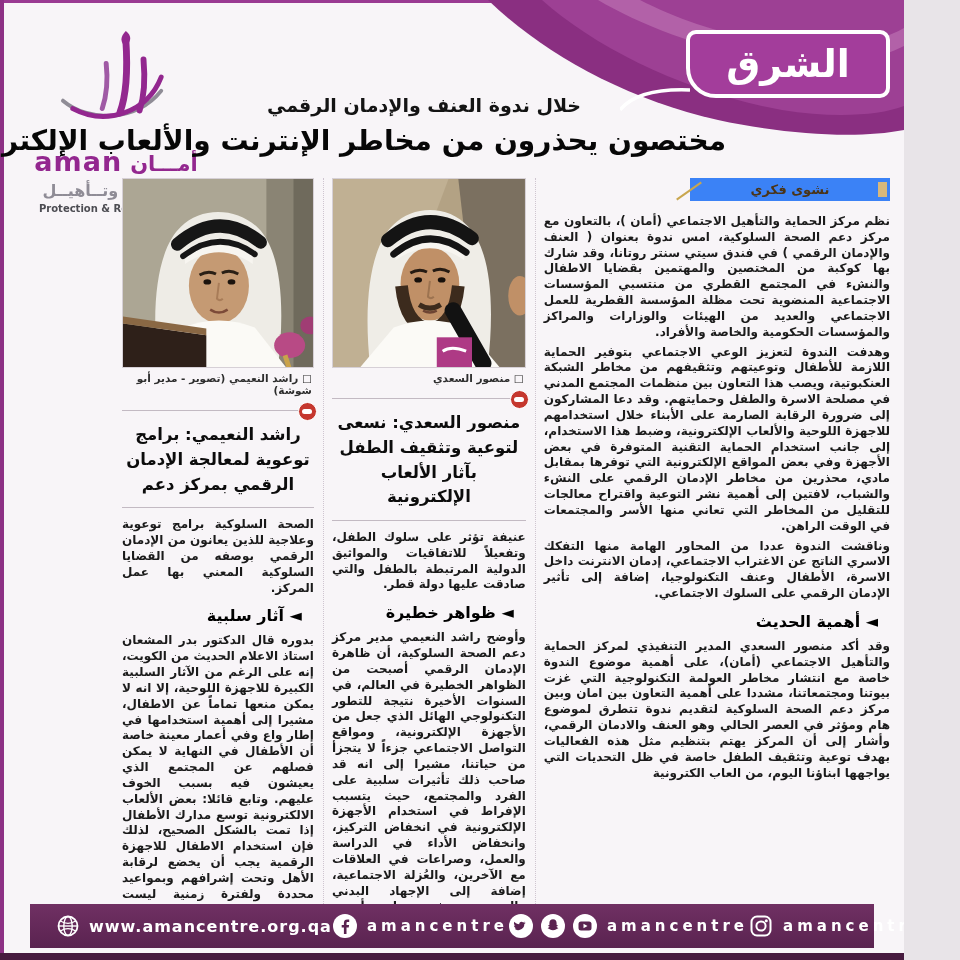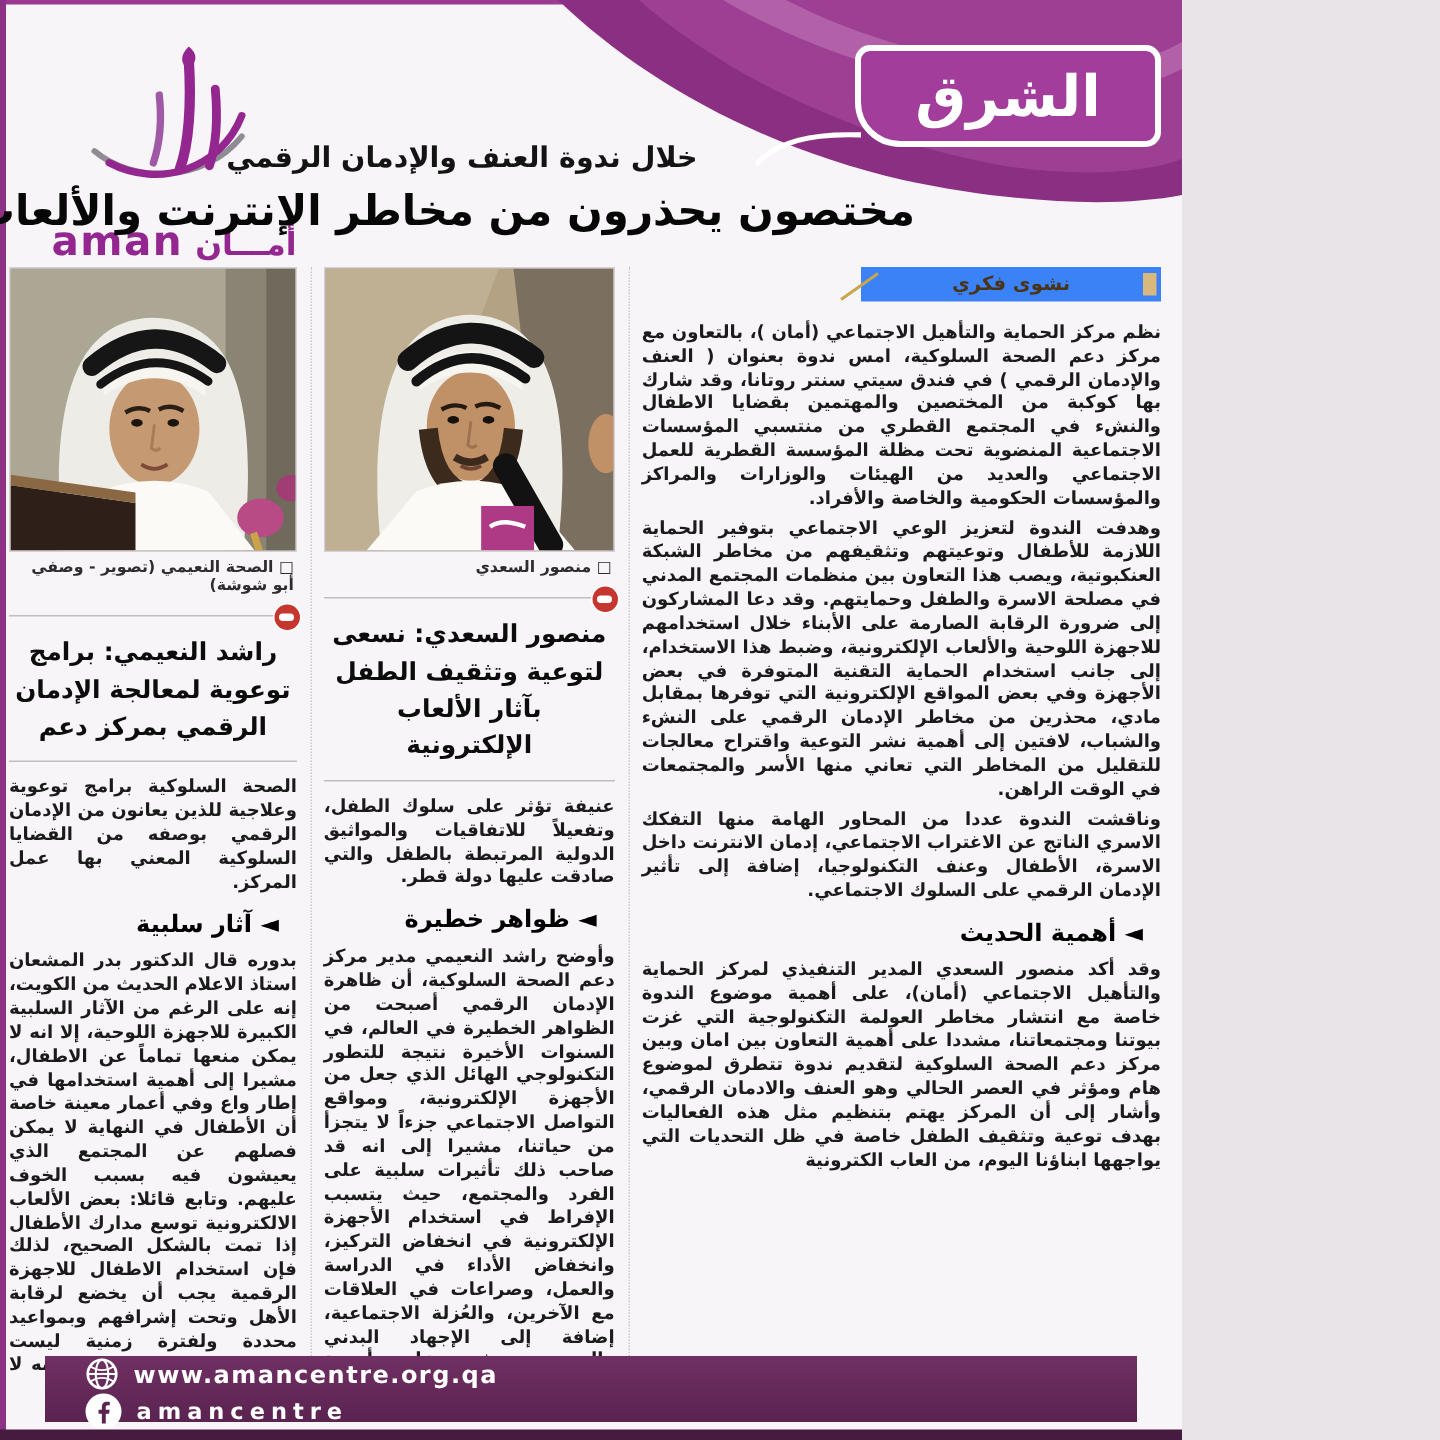--- a/index.html
+++ b/index.html
@@ -1,16 +1,16 @@
 <!DOCTYPE html>
 <html lang="ar"><head>
 <meta charset="utf-8">
 <style>
   html,body{margin:0;padding:0;background:#e8e4e8;}
-  .page{position:relative;width:788px;height:960px;background:#f8f5f8;overflow:hidden;
+  .page{position:relative;width:904px;height:960px;background:#f8f5f8;overflow:hidden;
         font-family:"DejaVu Sans",sans-serif;}
   
   .edge-left{position:absolute;left:0;top:0;width:4px;height:100%;background:#8d3185;}
   .edge-top{position:absolute;left:0;top:0;width:100%;height:3px;background:#9a3a92;}
   .edge-bottom{position:absolute;left:0;bottom:0;width:100%;height:7px;background:#471b3f;}
 
   
   .top-deco{position:absolute;top:0;right:0;width:520px;height:150px;}
   .sharq-box{position:absolute;top:30px;right:14px;width:196px;height:60px;background:#a33d9b;
              border:4px solid #ffffff;border-radius:10px 10px 10px 30px;display:flex;
@@ -58,21 +58,21 @@
   .sep .dot{position:absolute;right:-3px;top:-9px;width:17px;height:17px;border-radius:50%;
             background:#c5372e;border:1px solid #fff;}
   .sep .dot::after{content:"";position:absolute;left:3px;top:5.5px;width:10px;height:5.5px;
             background:#fff;border-radius:3px;}
   .subhead{font-size:16.5px;font-weight:800;color:#0c0c0c;text-align:center;line-height:1.5;margin:0 4px 10px;}
   .rule{border-top:1px solid #c3bac3;margin:10px 0 9px;}
 
   
   .footer{position:absolute;left:30px;right:30px;bottom:12px;height:44px;
           background:linear-gradient(180deg,#703063,#5a2350);display:flex;direction:ltr;
-          align-items:flex-start;justify-content:space-between;padding:0 26px;color:#fff;flex-direction:column;}
+          align-items:center;justify-content:space-between;padding:0 26px;color:#fff;}
   .fitem{display:flex;align-items:center;gap:9px;}
   .fitem .txt{font-size:16px;font-weight:bold;letter-spacing:1px;}
   .fitem .handle{font-size:15px;font-weight:bold;letter-spacing:4px;}
   .fdiv{width:1px;height:24px;background:rgba(255,255,255,.5);}
   .iclu{display:flex;align-items:center;gap:6px;}
 </style>
 </head>
 <body>
 
 <div class="page">
@@ -183,21 +183,21 @@
           <path d="M99 105 L97 121 q3 3 6 0" stroke="#a87c58" stroke-width="2" fill="none"></path>
           <path d="M90 132 q9 6 18 0" stroke="#7c4a38" stroke-width="2.5" fill="none"></path>
           <path d="M30 190 L62 150 Q99 136 136 150 L168 190 Z" fill="#fbfaf6"></path>
           <path d="M0 190 L0 146 L86 158 L86 190 Z" fill="#2e2019"></path>
           <path d="M0 146 L86 158 L86 151 L0 139 Z" fill="#8a6844"></path>
           <ellipse cx="172" cy="168" rx="16" ry="13" fill="#b84a85"></ellipse>
           <ellipse cx="193" cy="148" rx="10" ry="9" fill="#a03d74"></ellipse>
           <rect x="166" y="178" width="5" height="14" fill="#caa34a" transform="rotate(-18 168 182)"></rect>
         </svg>
       </div>
-      <div class="caption">□ الصحة النعيمي   (تصوير - وصفي أبو شوشة)</div>
+      <div class="caption">□ راشد النعيمي   (تصوير - مدير أبو شوشة)</div>
       <div class="sep">
           <div class="dot"></div>
         </div>
       <div class="subhead">راشد النعيمي: برامج توعوية لمعالجة الإدمان الرقمي بمركز دعم</div>
       <div class="rule"></div>
       <p class="p">الصحة السلوكية برامج توعوية وعلاجية للذين يعانون من الإدمان الرقمي بوصفه من القضايا السلوكية المعني بها عمل المركز.</p>
       <div class="ch">◄ آثار سلبية</div>
       <p class="p">بدوره قال الدكتور بدر المشعان استاذ الاعلام الحديث من الكويت، إنه على الرغم من الآثار السلبية الكبيرة للاجهزة اللوحية، إلا انه لا يمكن منعها تماماً عن الاطفال، مشيرا إلى أهمية استخدامها في إطار واع وفي أعمار معينة خاصة أن الأطفال في النهاية لا يمكن فصلهم عن المجتمع الذي يعيشون فيه بسبب الخوف عليهم. وتابع قائلا: بعض الألعاب الالكترونية توسع مدارك الأطفال إذا تمت بالشكل الصحيح، لذلك فإن استخدام الاطفال للاجهزة الرقمية يجب أن يخضع لرقابة الأهل وتحت إشرافهم وبمواعيد محددة ولفترة زمنية ليست بالطويلة خلال اليوم، حيث انه لا يوجد حلول واضحة لمعالجة الإدمان الرقمي، ولكن هناك وسائل وخطوات يمكن من خلالها أن يقوم الشخص بتقنين استخدامه مما يقلل من أضرارها واثارها السلبية.</p>
     </div>
   </div>

